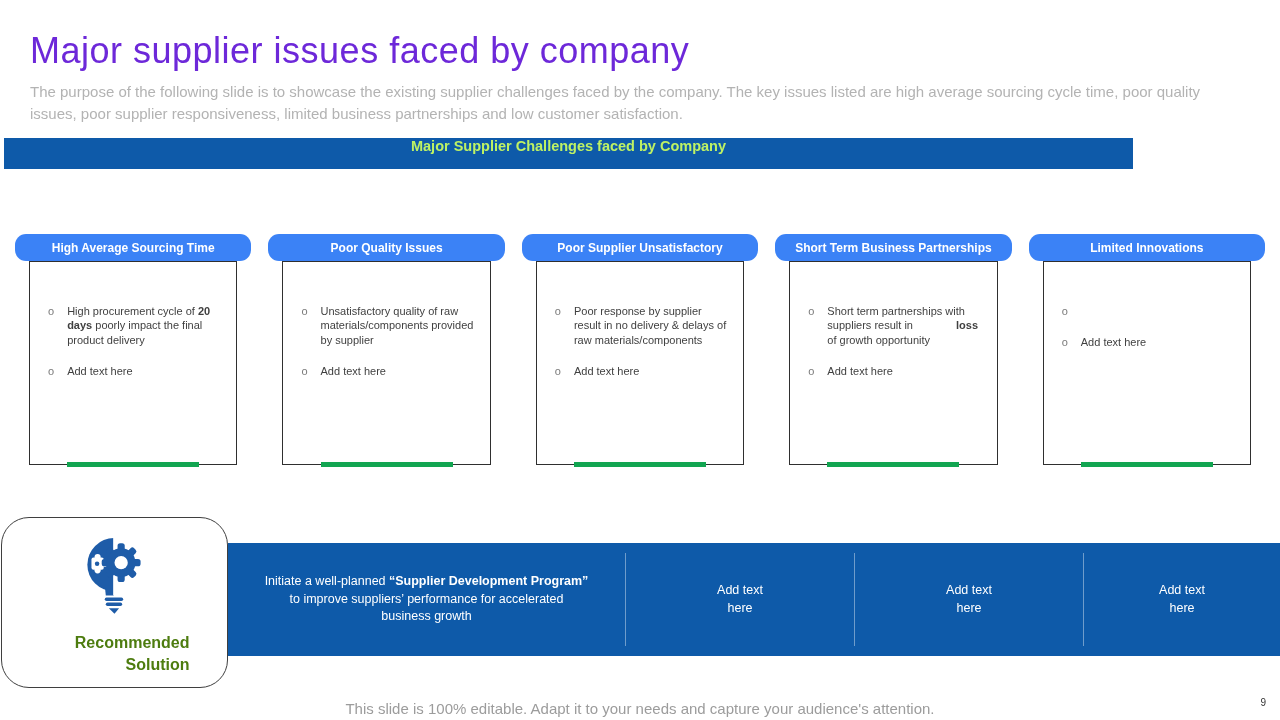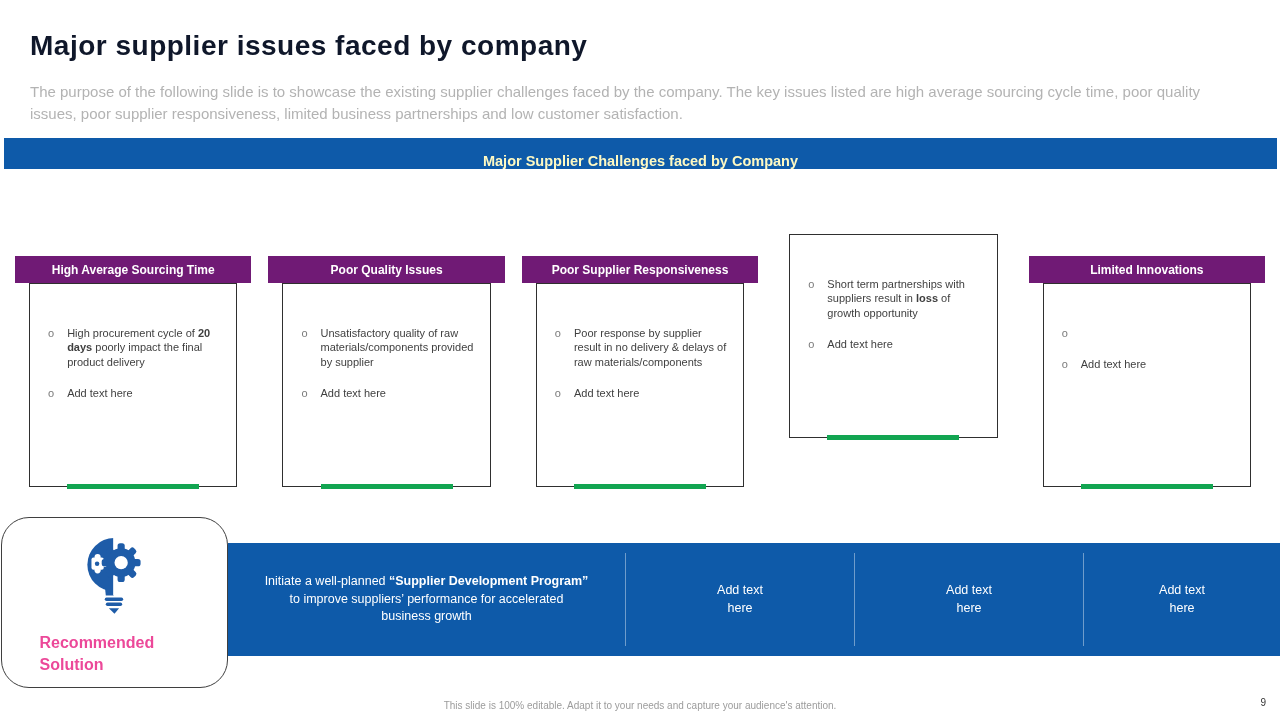--- a/index.html
+++ b/index.html
@@ -1,63 +1,63 @@
 <!DOCTYPE html>
 <html><head>
 <meta charset="utf-8">
 <style>
   * { margin:0; padding:0; box-sizing:border-box; }
   html,body { width:1280px; height:720px; background:#ffffff; overflow:hidden;
     font-family:"Liberation Sans", sans-serif; }
   .slide { position:relative; width:1280px; height:720px; background:#fff; }
 
   
-  .title { position:absolute; left:30px; top:30px; font-size:28px; font-weight:700;
-    color:#0f172a; letter-spacing:0.5px; }
+  .title { position:absolute; left:30px; top:30px; font-size:36px; font-weight:400;
+    color:#6d28d9; letter-spacing:0.5px; }
   .subtitle { position:absolute; left:30px; top:81px; width:1220px; font-size:15px;
     line-height:1.45; color:#b3b3b3; }
 
   
-  .banner { position:absolute; left:4px; top:138px; width:1273px; height:31px;
-    background:#0E5AA9; color:#fef9c3; font-size:14.5px; font-weight:700;
-    display:flex; align-items:flex-end; justify-content:center; }
+  .banner { position:absolute; left:4px; top:138px; width:1129px; height:31px;
+    background:#0E5AA9; color:#bef264; font-size:14.5px; font-weight:700;
+    display:flex; align-items:flex-start; justify-content:center; }
 
   
   .columns { position:absolute; left:15px; top:234px; width:1250px; display:flex; gap:17px; }
   .column { flex:1; display:flex; flex-direction:column; }
-  .col-header { height:27px; border-radius:0; background:#701a75; color:#fff;
+  .col-header { height:27px; border-radius:11px; background:#3b82f6; color:#fff;
     font-size:12px; font-weight:700; display:flex; align-items:center; justify-content:center;
-    position:relative; z-index:2; white-space:nowrap;margin-top:22px; }
+    position:relative; z-index:2; white-space:nowrap; }
   .col-box { margin:0 14px; height:204px; border:1px solid #2f2f2f; background:#fff;
     position:relative; margin-top:0; padding:42px 12px 0 18px; }
   .accent { position:absolute; left:18%; bottom:-3px; width:64%; height:5px; background:#12A551; }
   .bullets { list-style:none; }
   .bullets li { display:flex; gap:13px; margin-bottom:17px; }
   .marker { color:#7a7a7a; font-size:11px; line-height:1.3; }
   .btext { font-size:11px; line-height:1.3; color:#3f3f3f; }
 
   
   .sol-card { position:absolute; left:1px; top:517px; width:227px; height:171px;
     background:#fff; border:1px solid #3f3f3f; border-radius:28px; z-index:3;
     display:flex; flex-direction:column; align-items:center; padding-top:16px; }
-  .sol-label { margin-top:6px; font-size:16px; font-weight:700; color:#ec4899;
-    text-align:left; line-height:1.35; width:150px; }
+  .sol-label { margin-top:6px; font-size:16px; font-weight:700; color:#4d7c0f;
+    text-align:right; line-height:1.35; width:150px; }
   .sol-bar { position:absolute; left:228px; top:543px; width:1052px; height:113px;
     background:#0E5AA9; display:flex; align-items:stretch; z-index:2; }
   .cell { color:#fff; font-size:12.5px; line-height:1.4; display:flex;
     align-items:center; justify-content:center; text-align:center; }
   .cell-0 { width:397px; padding:0 36px; }
   .cell-1, .cell-2 { width:228px; }
   .cell-3 { flex:1; }
   .sep { width:1px; background:rgba(255,255,255,0.4); margin:10px 0; }
   .cell-narrow .inner { width:72px; }
 
   
   .footer { position:absolute; left:0; top:700px; width:1280px; text-align:center;
-    font-size:10px; color:#9c9c9c; }
+    font-size:15px; color:#9c9c9c; }
   .pagenum { position:absolute; right:14px; top:697px; font-size:10px; color:#333; }
 </style>
 </head>
 <body>
 
 <div class="slide">
 
   <div class="title">Major supplier issues faced by company</div>
   <div class="subtitle">The purpose of the following slide is to showcase the existing supplier challenges faced by the company. The key issues listed are high average sourcing cycle time, poor quality issues, poor supplier responsiveness, limited business partnerships and low customer satisfaction.</div>
 
@@ -92,41 +92,42 @@
             </li>
             <li>
               <span class="marker">o</span>
               <span class="btext"><span>Add text here</span></span>
             </li>
           </ul>
           <div class="accent"></div>
         </div>
       </div>
       <div class="column">
-        <div class="col-header">Poor Supplier Responsiveness</div>
+        <div class="col-header">Poor Supplier Unsatisfactory</div>
         <div class="col-box">
           <ul class="bullets">
             <li>
               <span class="marker">o</span>
               <span class="btext"><span>Poor response by supplier result in no delivery &amp; delays of raw materials/components</span></span>
             </li>
             <li>
               <span class="marker">o</span>
               <span class="btext"><span>Add text here</span></span>
             </li>
           </ul>
           <div class="accent"></div>
         </div>
       </div>
       <div class="column">
-        <div class="col-box">
-          <ul class="bullets">
-            <li>
-              <span class="marker">o</span>
-              <span class="btext"><span>Short term partnerships with suppliers result in </span><span style="font-weight: 700;">loss</span><span> of growth opportunity</span></span>
+        <div class="col-header">Short Term Business Partnerships</div>
+        <div class="col-box">
+          <ul class="bullets">
+            <li>
+              <span class="marker">o</span>
+              <span class="btext"><span>Short term partnerships with suppliers result in </span><span style="font-weight: 700; margin-left: 40px;">loss</span><span> of growth opportunity</span></span>
             </li>
             <li>
               <span class="marker">o</span>
               <span class="btext"><span>Add text here</span></span>
             </li>
           </ul>
           <div class="accent"></div>
         </div>
       </div>
       <div class="column">

